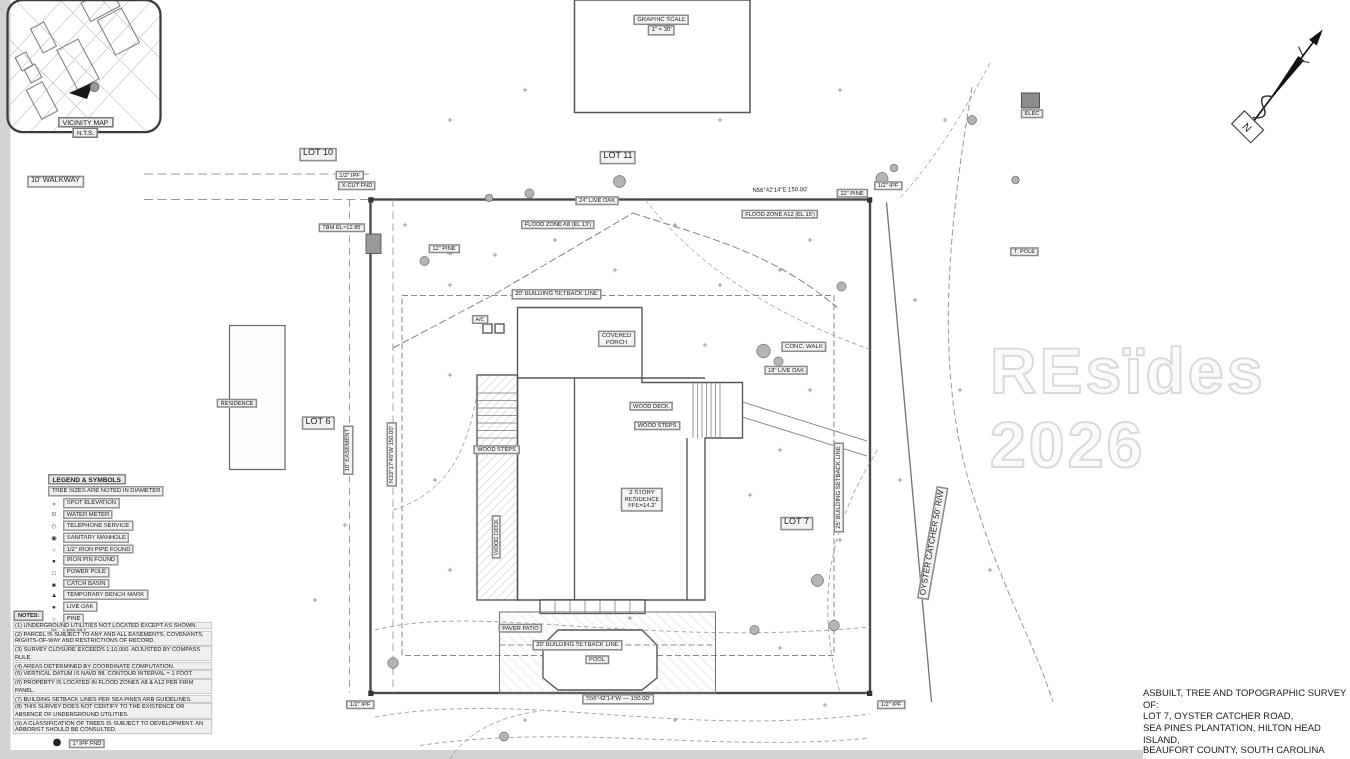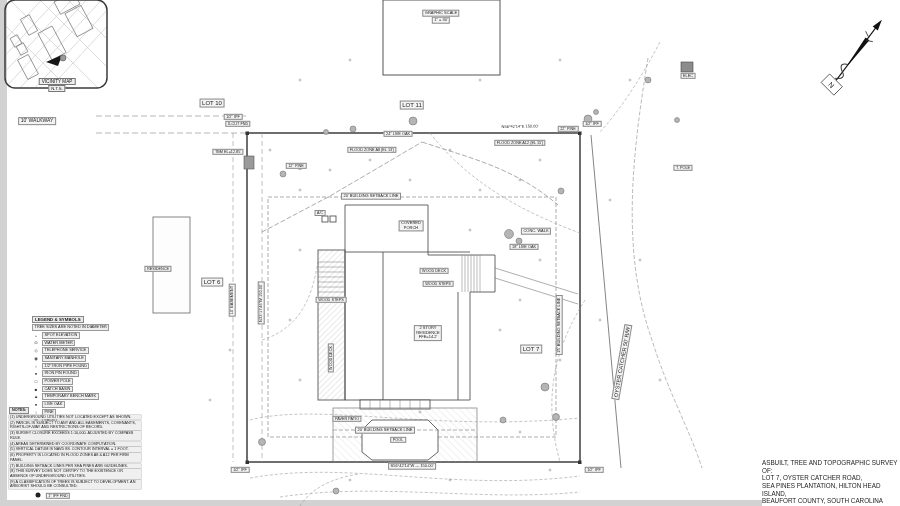--- a/index.html
+++ b/index.html
@@ -224,20 +224,21 @@
       <line x1="35" y1="6" x2="35" y2="78" stroke="#111" stroke-width="1.1"></line>
       <polygon points="35,2 31.8,13 38.2,13" fill="#111"></polygon>
       <polygon points="32.6,26 37.4,26 35.4,58 34.6,58" fill="#111"></polygon>
       <path d="M35,58 q-9,4 -1,9 q9,4 -1,10" fill="none" stroke="#333" stroke-width="1"></path>
       <path d="M35,24 l-6,-3 M35,28 l6,-3" stroke="#333" stroke-width="0.8"></path>
       <rect x="25" y="78" width="18" height="12" fill="#fff" stroke="#444" stroke-width="0.8" transform="rotate(8 34 84)"></rect>
       <text x="34" y="87" font-size="7" text-anchor="middle" fill="#222" transform="rotate(8 34 84)">N</text>
     </g>
   </svg>
 
+  <div class="watermark">REsïdes 2026</div>
 
   <div class="legend">
     <span class="hdr">LEGEND &amp; SYMBOLS</span><br>
     <span class="sub">TREE SIZES ARE NOTED IN DIAMETER</span>
     <div id="legend-items">
         <div class="legend-row">
           <span class="sym">+</span>
           <span class="lab">SPOT ELEVATION</span>
         </div>
         <div class="legend-row">

